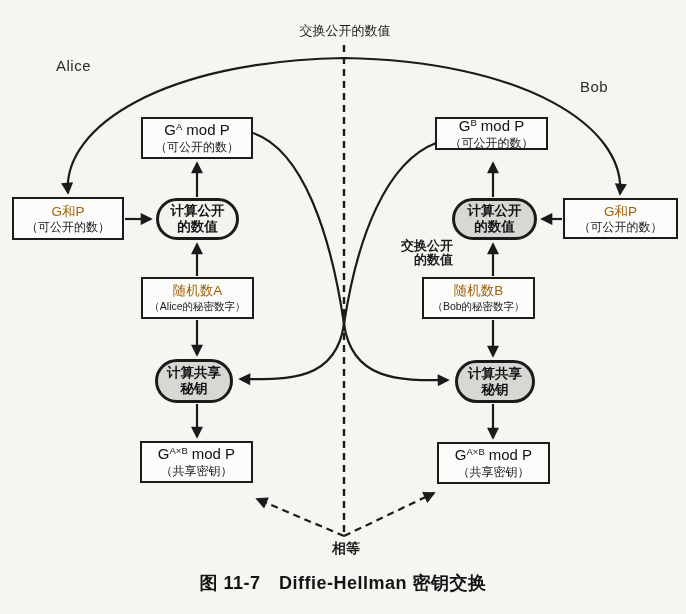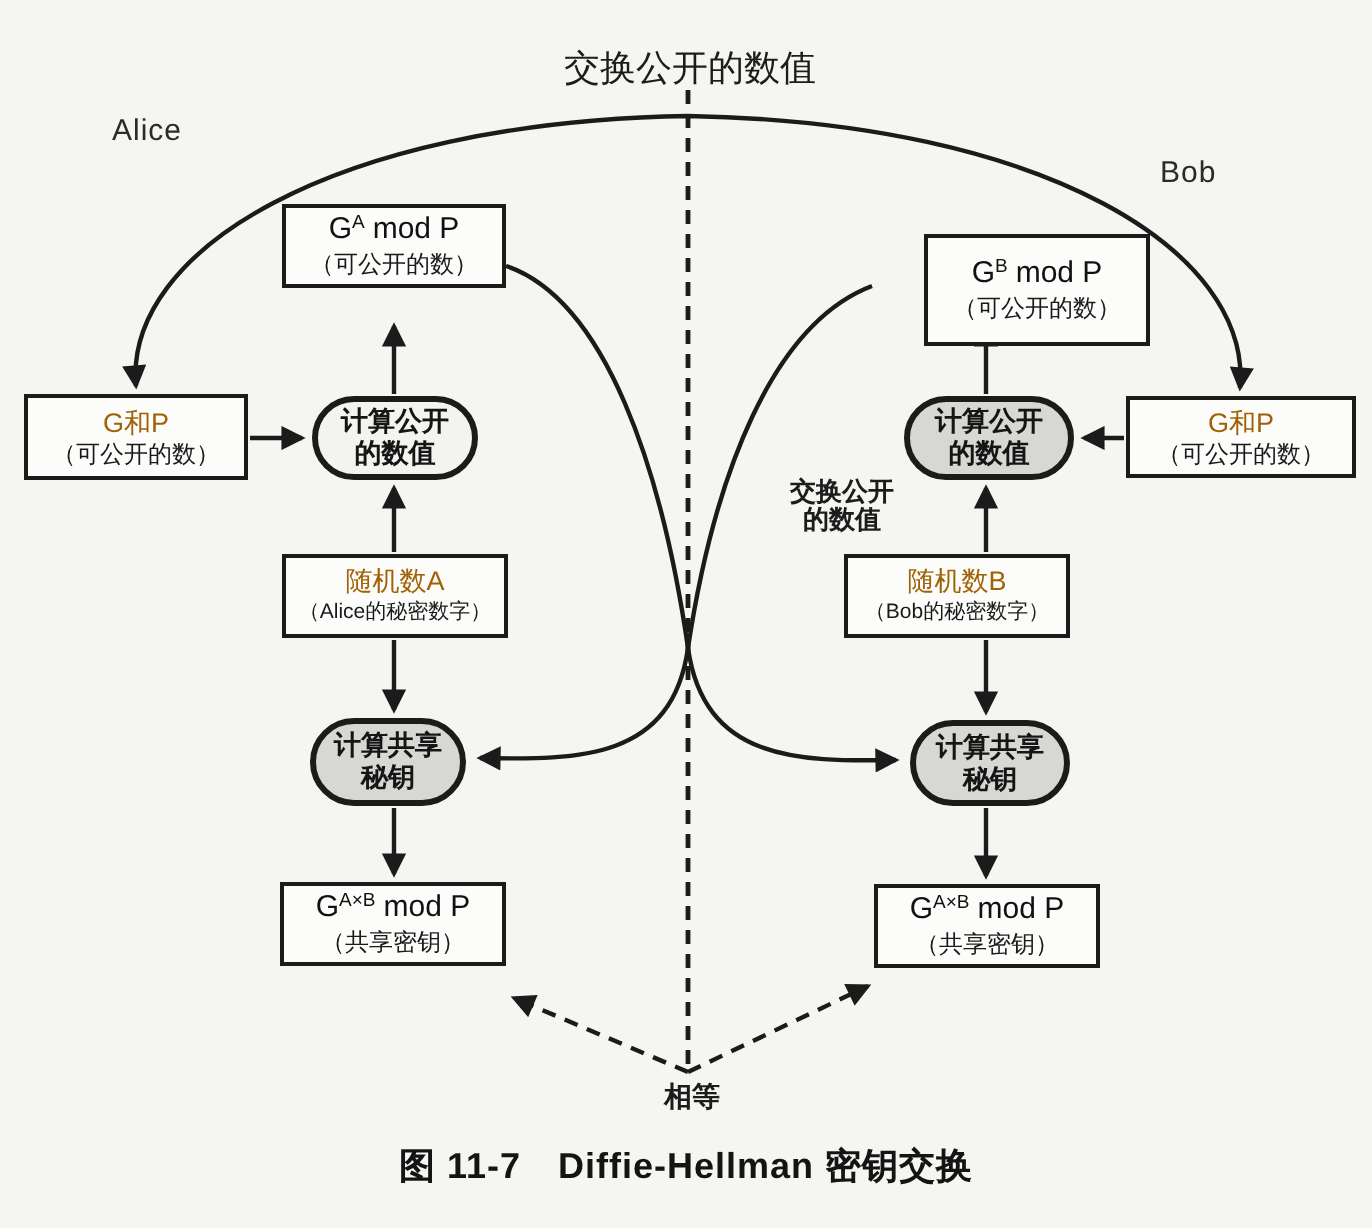--- a/index.html
+++ b/index.html
@@ -45,21 +45,21 @@
   .stadium.light{background:var(--light-stadium-fill);}
   .st-line{font-size:13.5px;line-height:16px;font-weight:700;color:#151515;}
   .nl1{font-size:13.5px;line-height:17px;color:#a16207;}
   .nl2{font-size:12px;line-height:15px;color:#1a1a1a;white-space:nowrap;}
   .nl2.small{font-size:10.5px;}
   .frm{font-size:15px;line-height:17px;color:#111;white-space:nowrap;}
   .frm .sp{font-size:9.5px;position:relative;top:-5px;letter-spacing:0;}
   .frm .rest{margin-left:4px;}
   .lbl{position:absolute;z-index:3;}
   .actor{font-size:15px;color:#2b2b2b;letter-spacing:0.5px;}
-  .top-label{font-size:18px;text-align:center;color:#1c1c1c;}
+  .top-label{font-size:13px;text-align:center;color:#1c1c1c;}
   .mid-label{font-size:13px;line-height:14px;text-align:center;color:#1c1c1c;font-weight:600;}
   .equal-label{font-size:14px;text-align:center;color:#1c1c1c;font-weight:700;}
   .caption{font-size:18px;font-weight:700;text-align:center;color:#141414;letter-spacing:0.5px;}
 </style>
 </head>
 <body>
 
 <div id="figure">
 
   <svg width="686" height="614" viewBox="0 0 686 614">
@@ -91,31 +91,31 @@
 
     <path d="M344 536 L257 499" fill="none" stroke="#1b1b1b" stroke-width="2.2" stroke-dasharray="7 5" marker-end="url(#ah)"></path>
     <path d="M344 536 L434 493" fill="none" stroke="#1b1b1b" stroke-width="2.2" stroke-dasharray="7 5" marker-end="url(#ah)"></path>
   </svg>
 
   <div class="lbl actor" style="left:56px;top:57px;">Alice</div>
   <div class="lbl actor" style="left:580px;top:43px;margin-top:35px;">Bob</div>
 
   <div class="lbl top-label" style="left:275px;top:22px;width:140px;">交换公开的数值</div>
 
-  <div class="lbl mid-label" style="left:389px;top:239px;width:64px;">
+  <div class="lbl mid-label" style="left:389px;top:239px;width:64px;text-align:right;">
     <div>交换公开</div>
     <div>的数值</div>
   </div>
 
   <div class="box" style="left:12px;top:197px;width:112px;height:43px;">
     <div class="nl1">G和P</div>
     <div class="nl2">（可公开的数）</div>
   </div>
 
-  <div class="box" style="left:141px;top:102px;width:112px;height:42px;">
+  <div class="box" style="left:141px;top:117px;width:112px;height:42px;">
     <div class="frm">
       <span>G</span><span class="sp">A</span><span class="rest">mod P</span>
     </div>
     <div class="nl2">（可公开的数）</div>
   </div>
 
   <div class="stadium light" style="left:156px;top:198px;width:83px;height:42px;">
     <div class="st-line">计算公开</div>
     <div class="st-line">的数值</div>
   </div>
@@ -135,21 +135,21 @@
       <span>G</span><span class="sp">A×B</span><span class="rest">mod P</span>
     </div>
     <div class="nl2">（共享密钥）</div>
   </div>
 
   <div class="box" style="left:563px;top:198px;width:115px;height:41px;">
     <div class="nl1">G和P</div>
     <div class="nl2">（可公开的数）</div>
   </div>
 
-  <div class="box" style="left:435px;top:117px;width:113px;height:56px;margin-left:27px;">
+  <div class="box" style="left:435px;top:117px;width:113px;height:33px;">
     <div class="frm">
       <span>G</span><span class="sp">B</span><span class="rest">mod P</span>
     </div>
     <div class="nl2">（可公开的数）</div>
   </div>
 
   <div class="stadium" style="left:452px;top:198px;width:85px;height:42px;">
     <div class="st-line">计算公开</div>
     <div class="st-line">的数值</div>
   </div>

